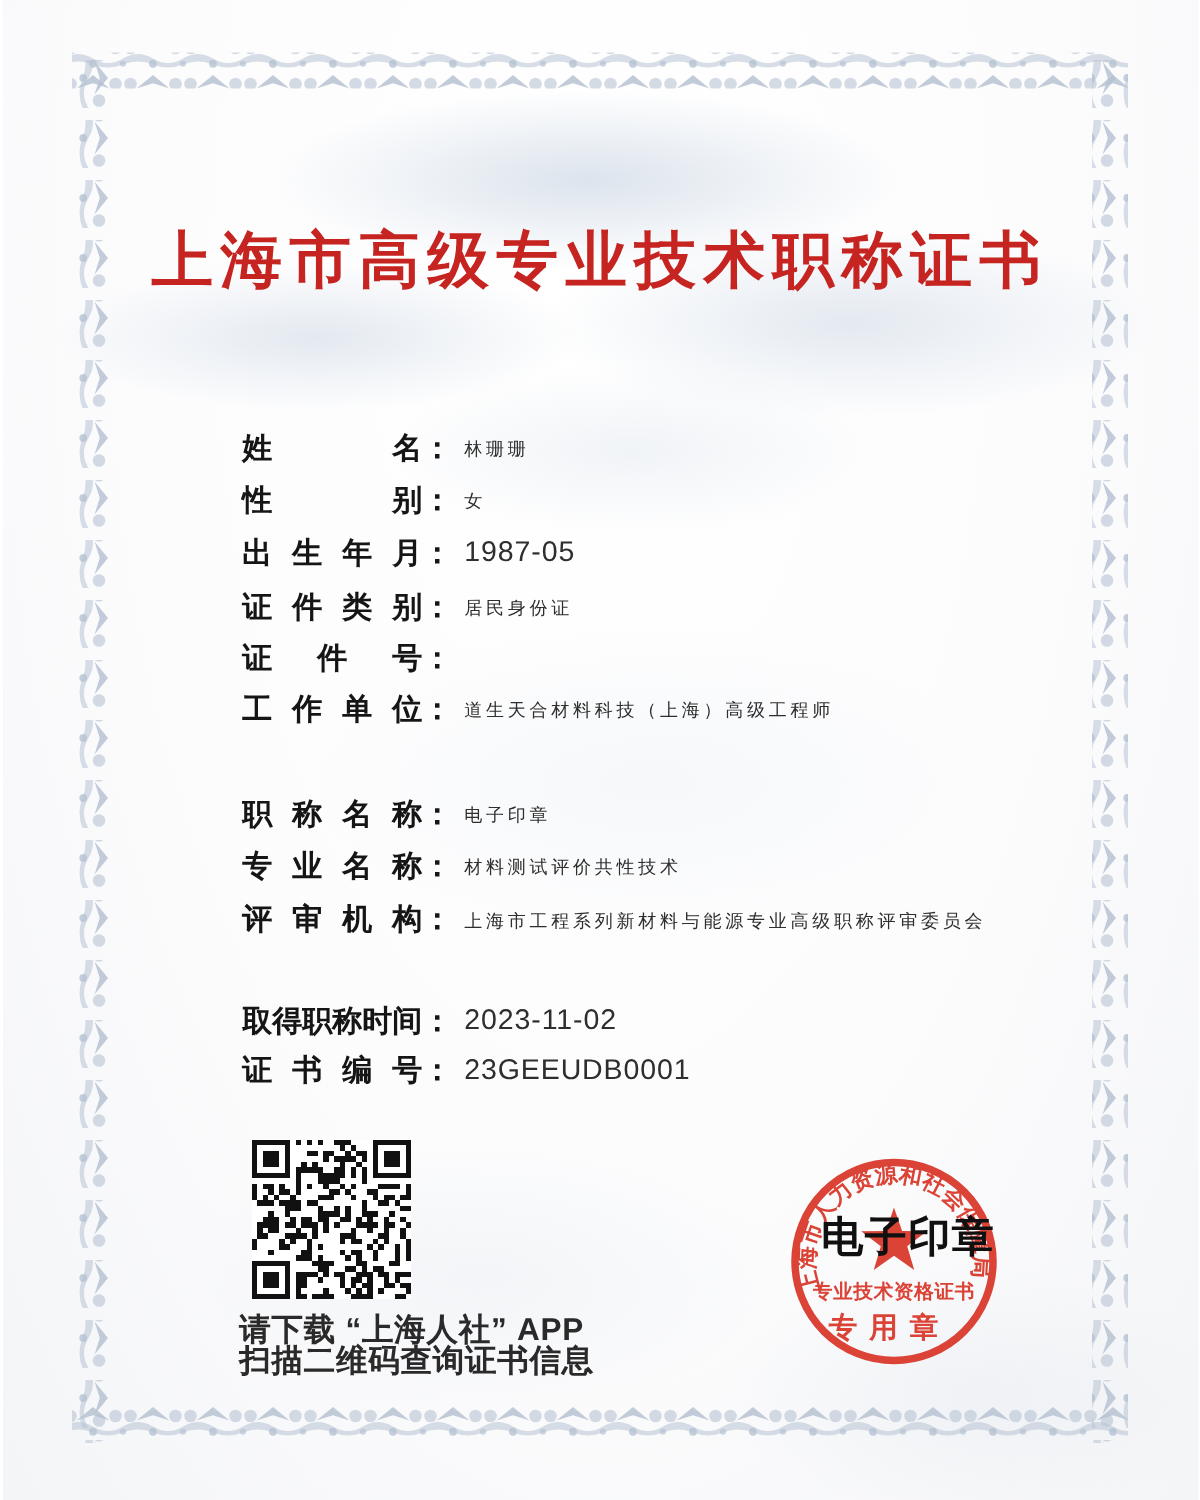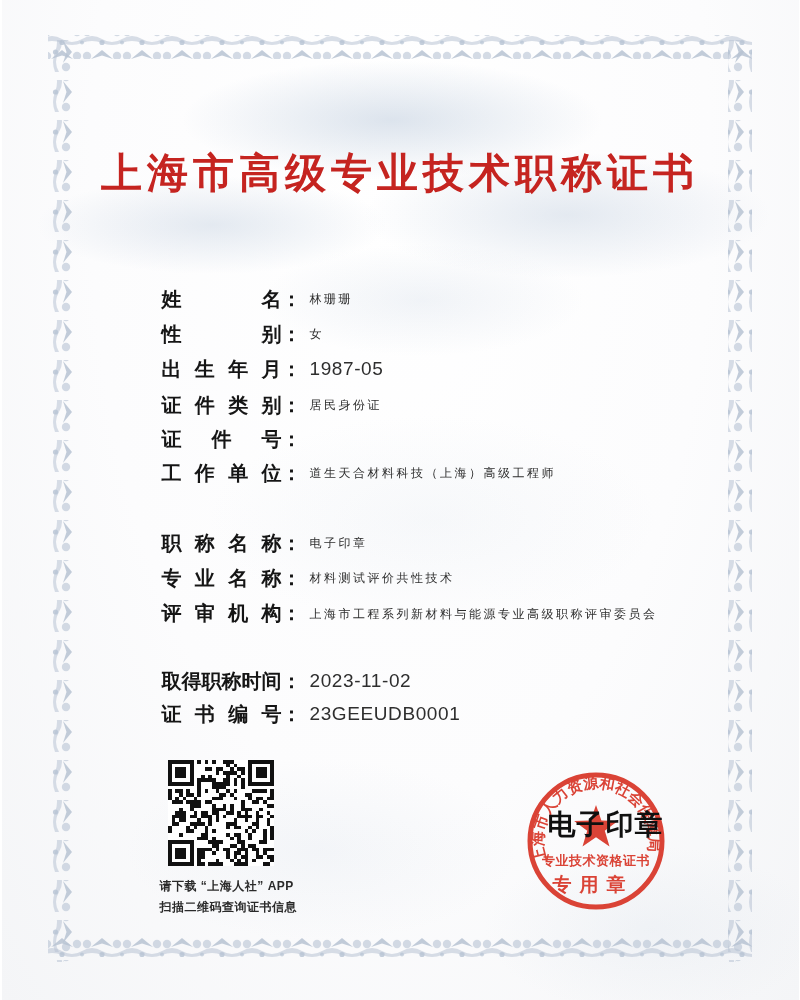--- a/index.html
+++ b/index.html
@@ -33,21 +33,21 @@
   .jlabel { display:flex; justify-content:space-between; width:120px;
             font-weight:700; font-size:20px; color:#151515; line-height:24px; }
   .colon  { font-weight:700; font-size:20px; color:#151515; width:22px; line-height:24px; }
   .value  { font-size:12px; color:#2e2e2e; letter-spacing:2.5px; margin-left:6px;
             line-height:24px; font-family:"DejaVu Serif", serif; }
   .value.num { font-family:"Liberation Sans", sans-serif; font-size:19px; letter-spacing:0.6px; }
   .value.wrap { width:400px; line-height:27px; }
 
   .qr-box { position:absolute; left:166px; top:760px; width:106px; height:106px; background:#fff; }
   .qr-box svg { width:106px; height:106px; display:block; }
-  .qr-caption { position:absolute; left:158px; top:876px; font-size:12px; font-weight:700;
+  .qr-caption { position:absolute; left:158px; top:876px; font-size:21px; font-weight:700;
                 color:#2a2a2a; line-height:21px; letter-spacing:0.5px; }
 
   .seal-svg { position:absolute; left:504px; top:748px; width:180px; height:180px; opacity:.95; }
   .eseal-overlay { position:absolute; left:546px; top:806px; font-size:28px; font-weight:700;
                    color:#101010; letter-spacing:1px; }
 </style>
 </head>
 <body>
 
 <div class="page">

